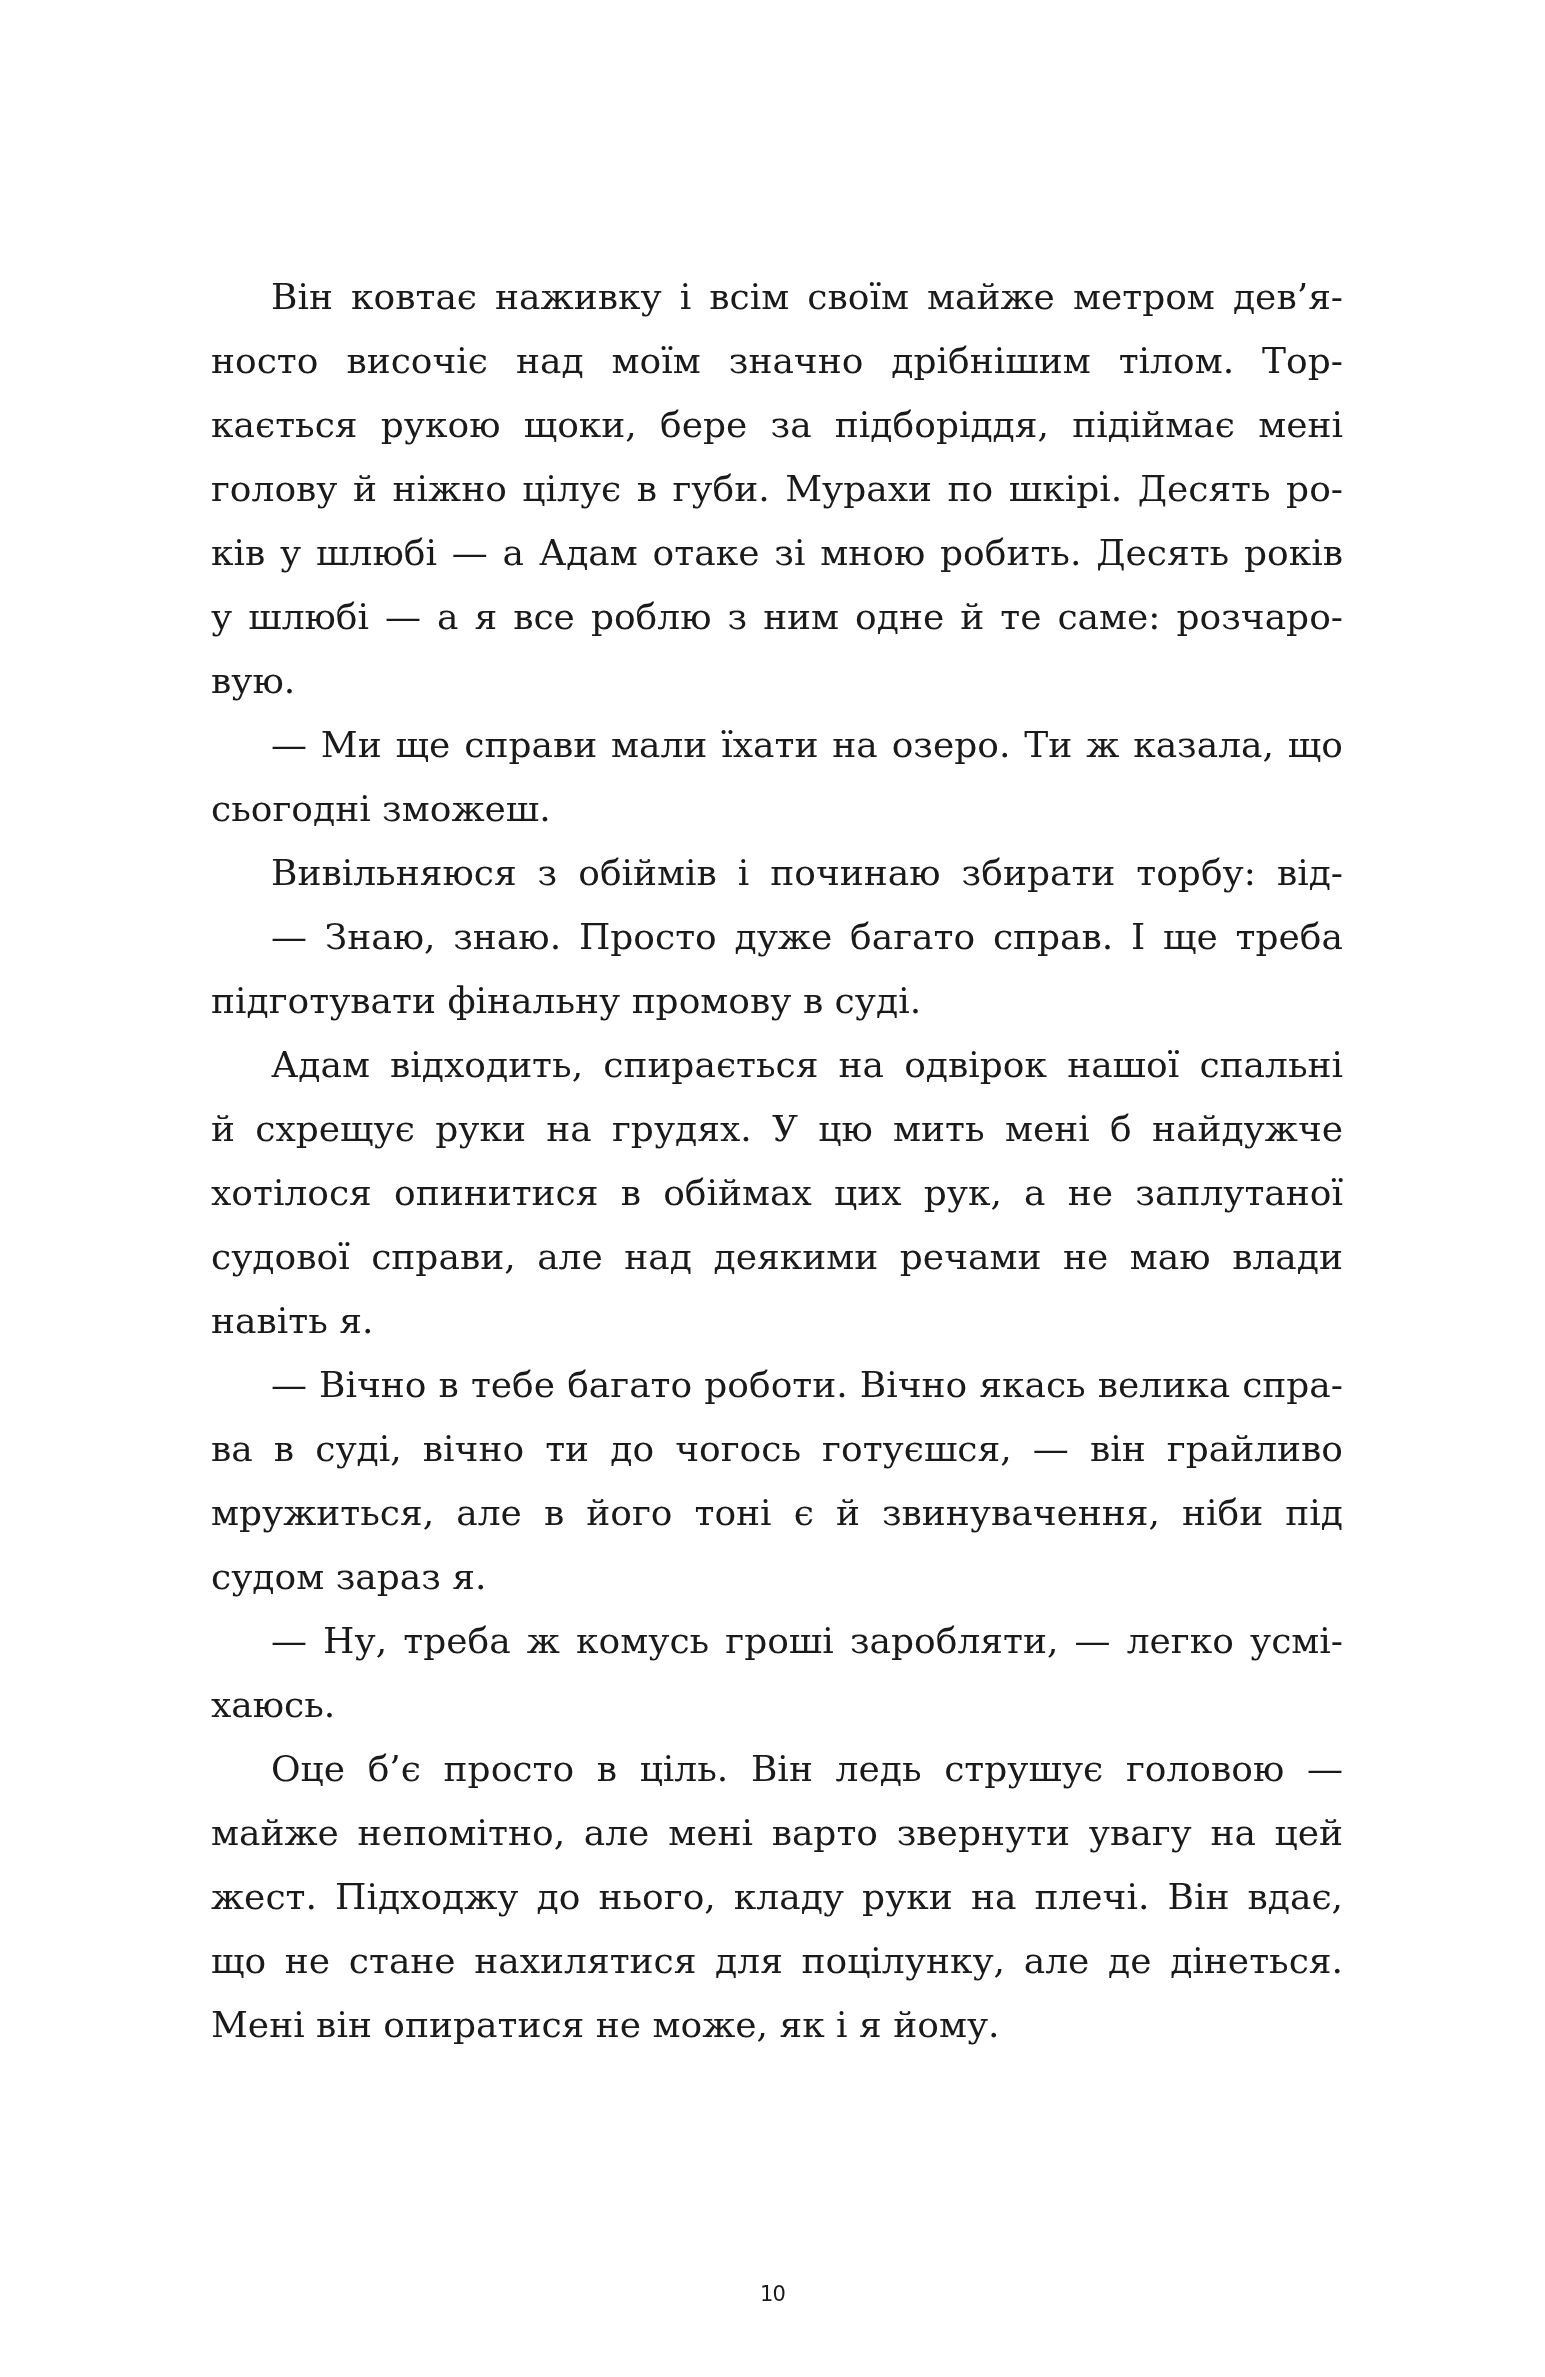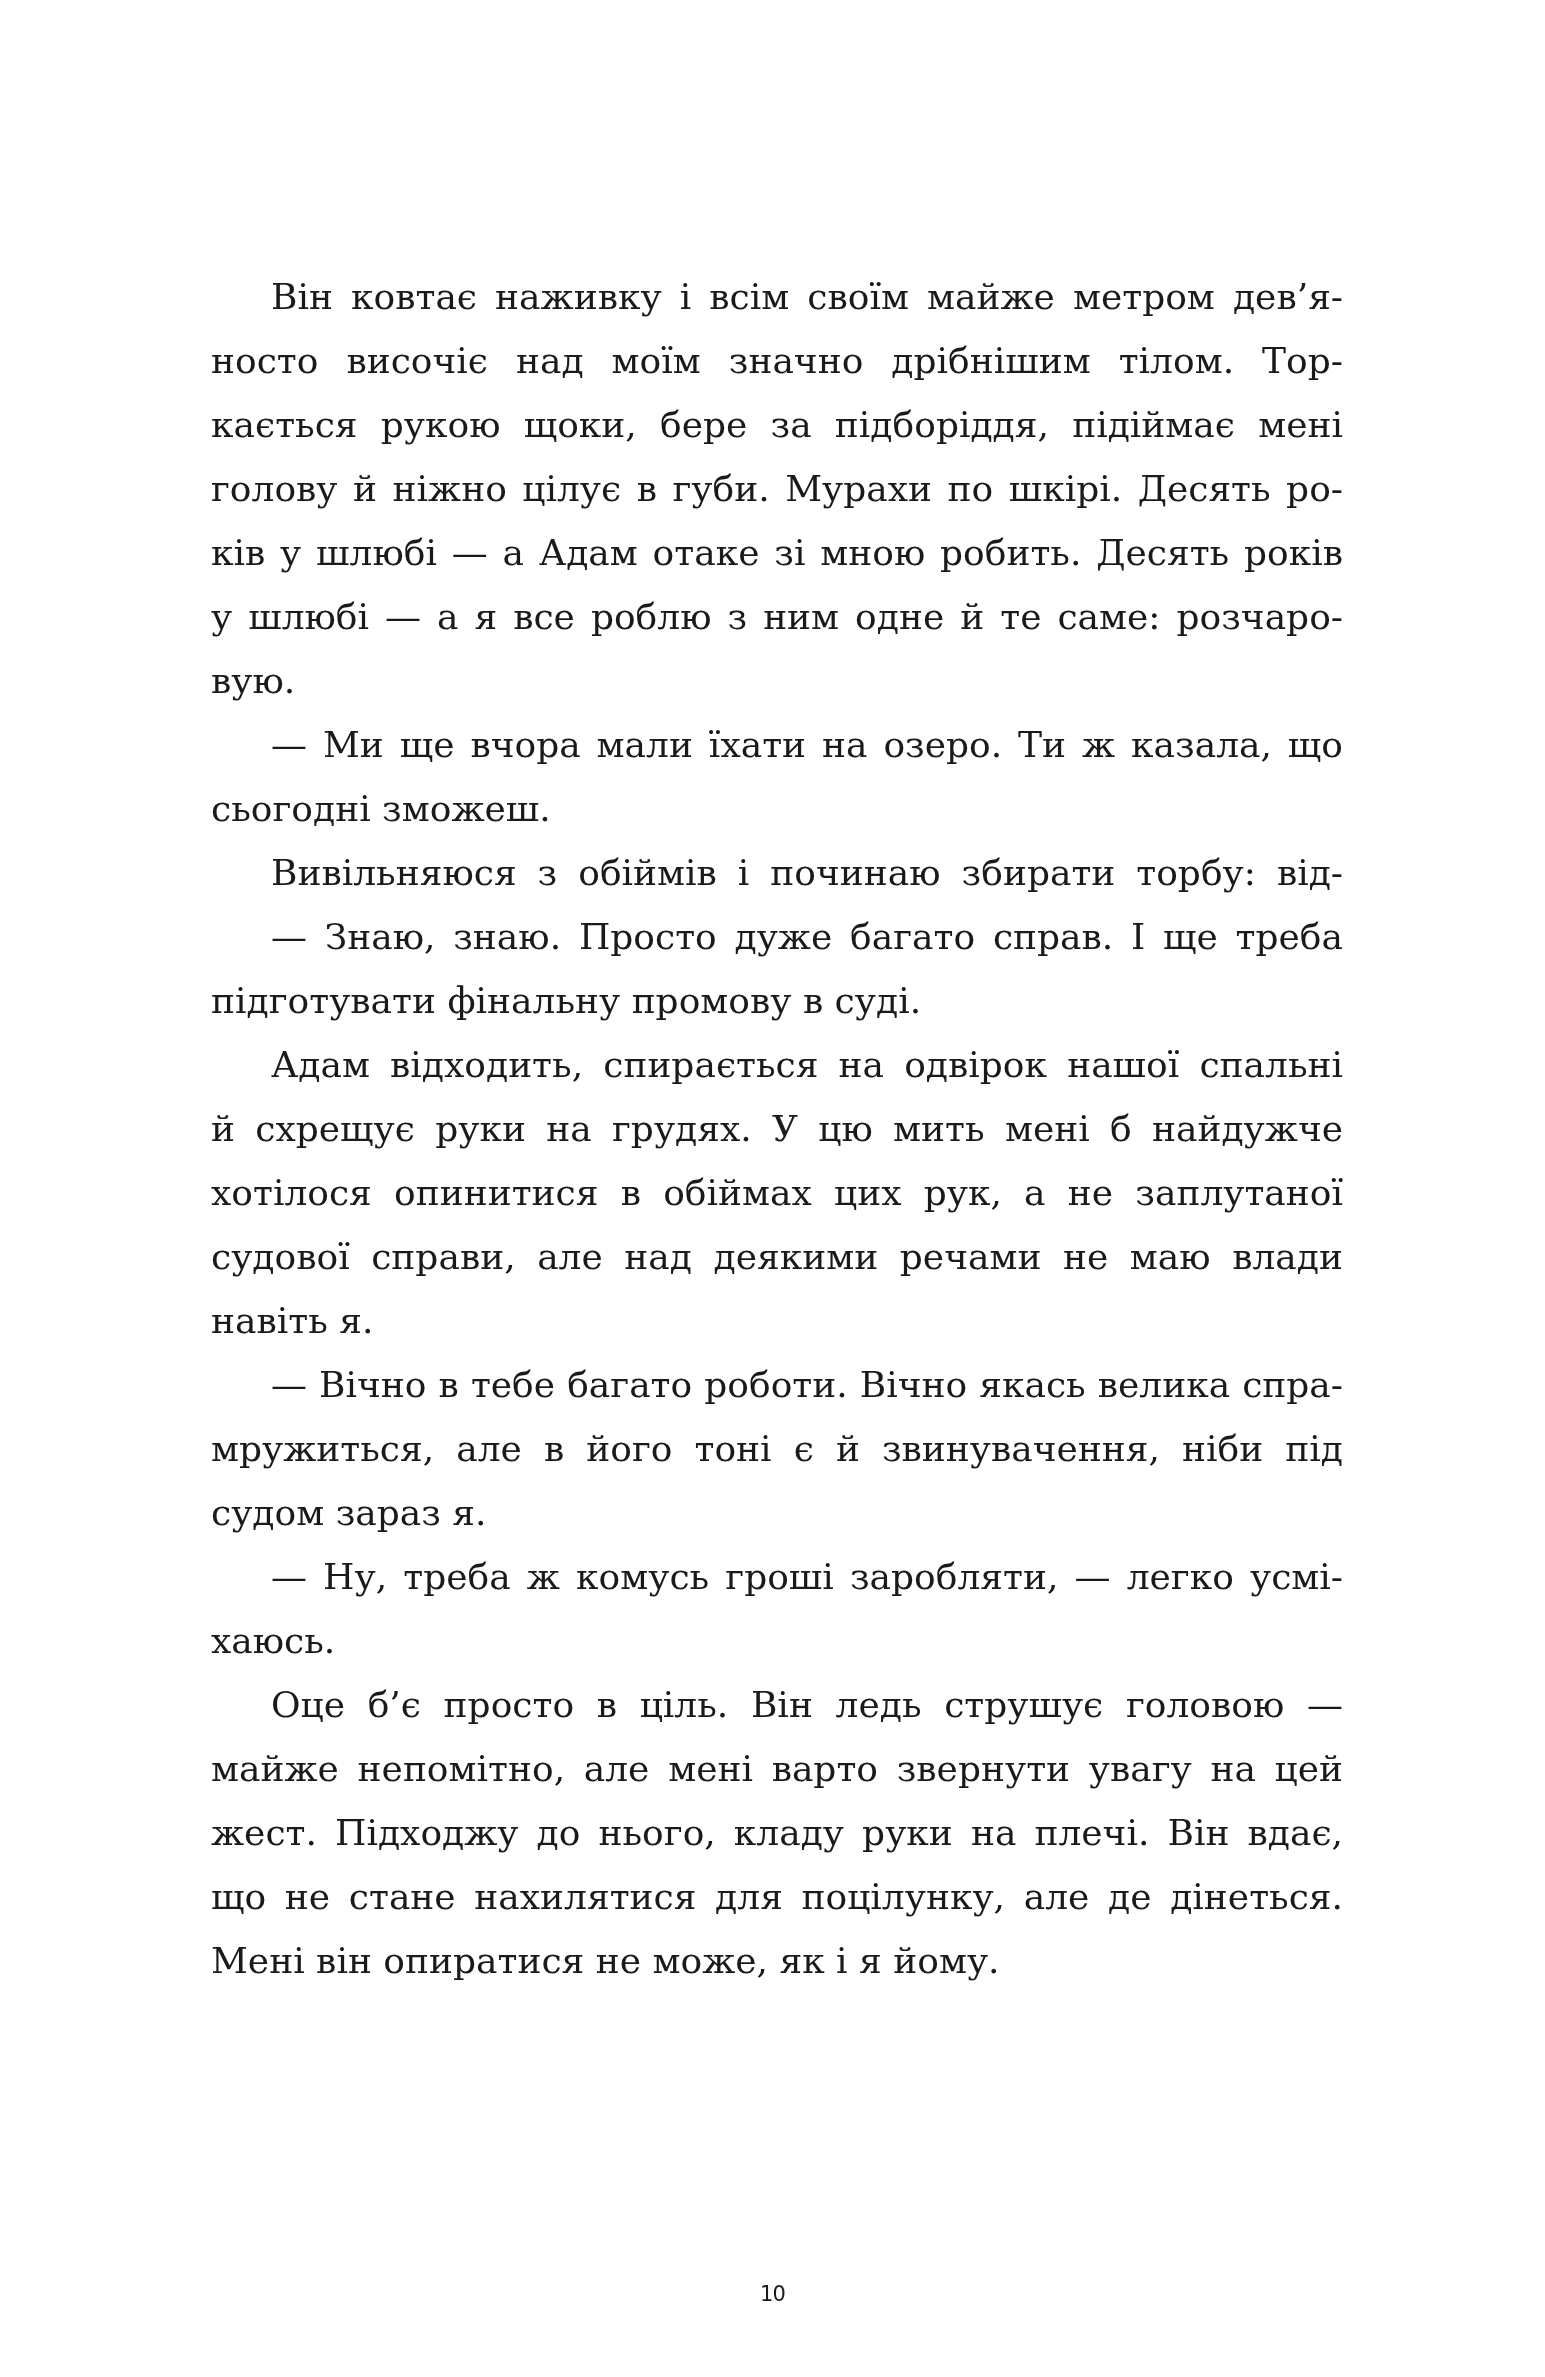--- a/index.html
+++ b/index.html
@@ -42,31 +42,32 @@
 
 <div class="page">
   <div class="text-block" id="text-block">
     <span class="line indent" style="white-space: normal;">Він ковтає наживку і всім своїм майже метром дев’я-</span>
     <span class="line" style="white-space: normal;">носто височіє над моїм значно дрібнішим тілом. Тор-</span>
     <span class="line" style="white-space: normal;">кається рукою щоки, бере за підборіддя, підіймає мені</span>
     <span class="line" style="white-space: normal;">голову й ніжно цілує в губи. Мурахи по шкірі. Десять ро-</span>
     <span class="line" style="white-space: normal;">ків у шлюбі — а Адам отаке зі мною робить. Десять років</span>
     <span class="line" style="white-space: normal;">у шлюбі — а я все роблю з ним одне й те саме: розчаро-</span>
     <span class="line last" style="white-space: normal;">вую.</span>
-    <span class="line indent" style="white-space: normal;">— Ми ще вчора мали їхати на озеро. Ти ж казала, що</span>
+    <span class="line indent" style="white-space: normal;">— Ми ще справи мали їхати на озеро. Ти ж казала, що</span>
     <span class="line last" style="white-space: normal;">сьогодні зможеш.</span>
     <span class="line indent" style="white-space: normal;">Вивільняюся з обіймів і починаю збирати торбу: від-</span>
     <span class="line indent" style="white-space: normal;">— Знаю, знаю. Просто дуже багато справ. І ще треба</span>
     <span class="line last" style="white-space: normal;">підготувати фінальну промову в суді.</span>
     <span class="line indent" style="white-space: normal;">Адам відходить, спирається на одвірок нашої спальні</span>
     <span class="line" style="white-space: normal;">й схрещує руки на грудях. У цю мить мені б найдужче</span>
     <span class="line" style="white-space: normal;">хотілося опинитися в обіймах цих рук, а не заплутаної</span>
     <span class="line" style="white-space: normal;">судової справи, але над деякими речами не маю влади</span>
     <span class="line last" style="white-space: normal;">навіть я.</span>
     <span class="line indent" style="white-space: normal;">— Вічно в тебе багато роботи. Вічно якась велика спра-</span>
+    <span class="line" style="white-space: normal;">ва в суді, вічно ти до чогось готуєшся, — він грайливо</span>
     <span class="line" style="white-space: normal;">мружиться, але в його тоні є й звинувачення, ніби під</span>
     <span class="line last" style="white-space: normal;">судом зараз я.</span>
     <span class="line indent" style="white-space: normal;">— Ну, треба ж комусь гроші заробляти, — легко усмі-</span>
     <span class="line last" style="white-space: normal;">хаюсь.</span>
     <span class="line indent" style="white-space: normal;">Оце б’є просто в ціль. Він ледь струшує головою —</span>
     <span class="line" style="white-space: normal;">майже непомітно, але мені варто звернути увагу на цей</span>
     <span class="line" style="white-space: normal;">жест. Підходжу до нього, кладу руки на плечі. Він вдає,</span>
     <span class="line" style="white-space: normal;">що не стане нахилятися для поцілунку, але де дінеться.</span>
     <span class="line last" style="white-space: normal;">Мені він опиратися не може, як і я йому.</span>
   </div>

